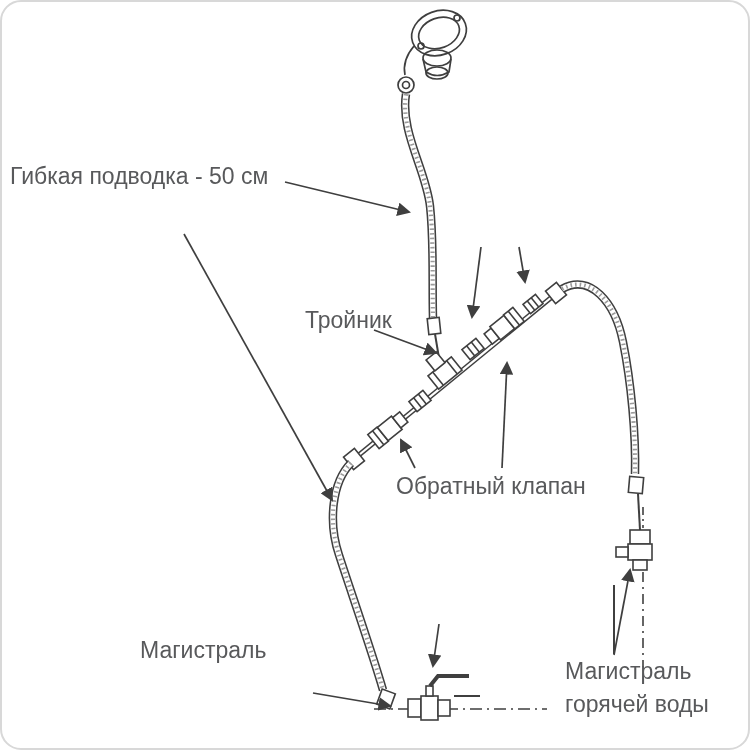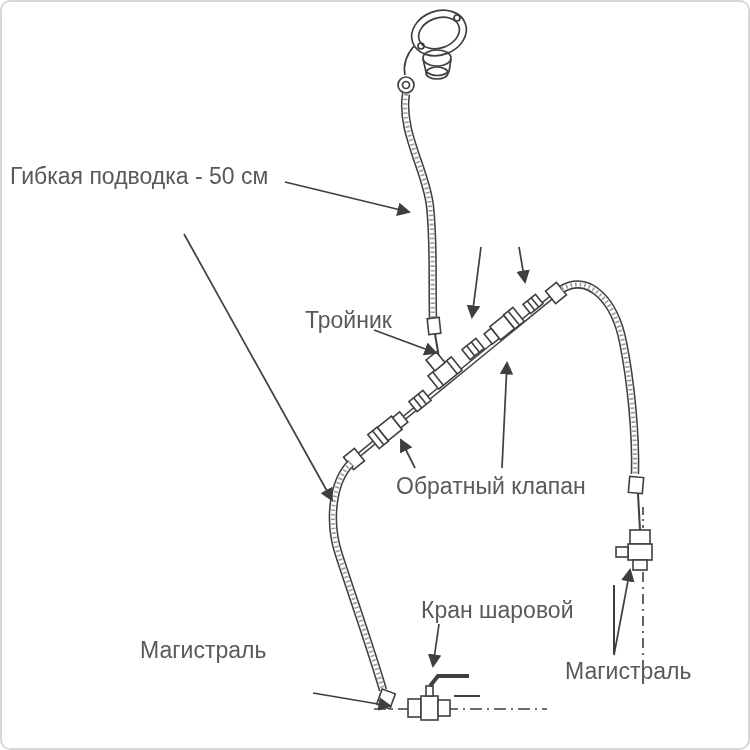--- a/index.html
+++ b/index.html
@@ -2,21 +2,21 @@
 <html><head>
 <meta charset="utf-8">
 <style>
   html,body{margin:0;padding:0;background:#ffffff;}
   .stage{
     position:relative;
     width:750px;height:750px;
     box-sizing:border-box;
     background:#ffffff;
     border:2px solid #d8d8d8;
-    border-radius:10px;
+    border-radius:21px;
     overflow:hidden;
     font-family:"Liberation Sans", sans-serif;
   }
   svg{position:absolute;left:0;top:0;}
   .lbl{
     position:absolute;
     color:#58595b;
     font-size:23px;
     line-height:1.42;
     white-space:nowrap;
@@ -169,23 +169,23 @@
 
   <div class="lbl" style="left:8px;top:158px">
     <div>Гибкая подводка - 50 см</div>
   </div>
 
 
   <div class="lbl" style="left:303px;top:302px">Тройник</div>
 
   <div class="lbl" style="left:394px;top:468px">Обратный клапан</div>
 
-  <div class="lbl" style="left:419px;top:592px">Кран шаровой</div>
 
   <div class="lbl" style="left:138px;top:632px">
     <div>Магистраль</div>
   </div>
 
   <div class="lbl" style="left:563px;top:653px">
     <div>Магистраль</div>
+    <div>горячей воды</div>
   </div>
 
 </div>
 
 </body></html>

